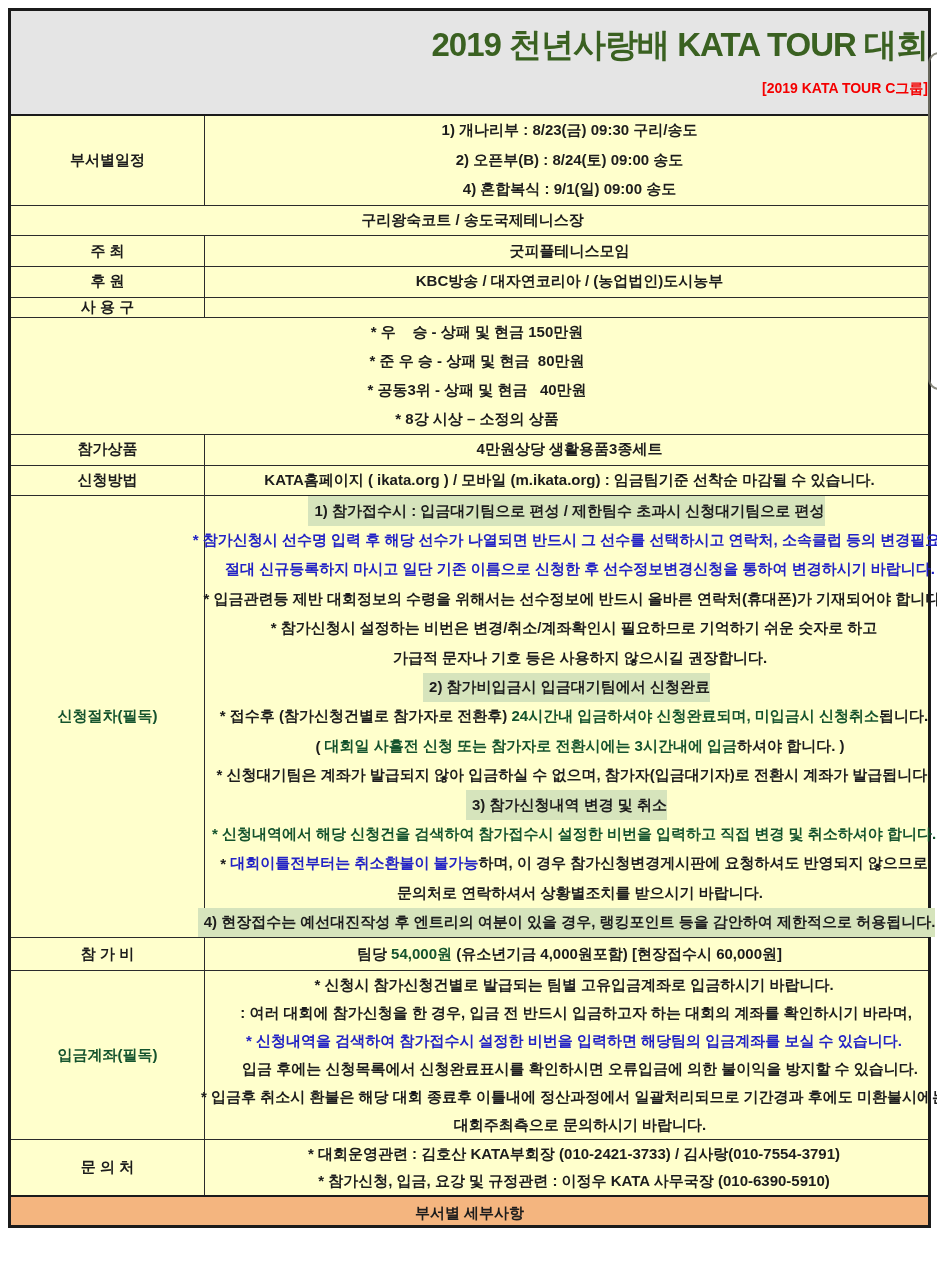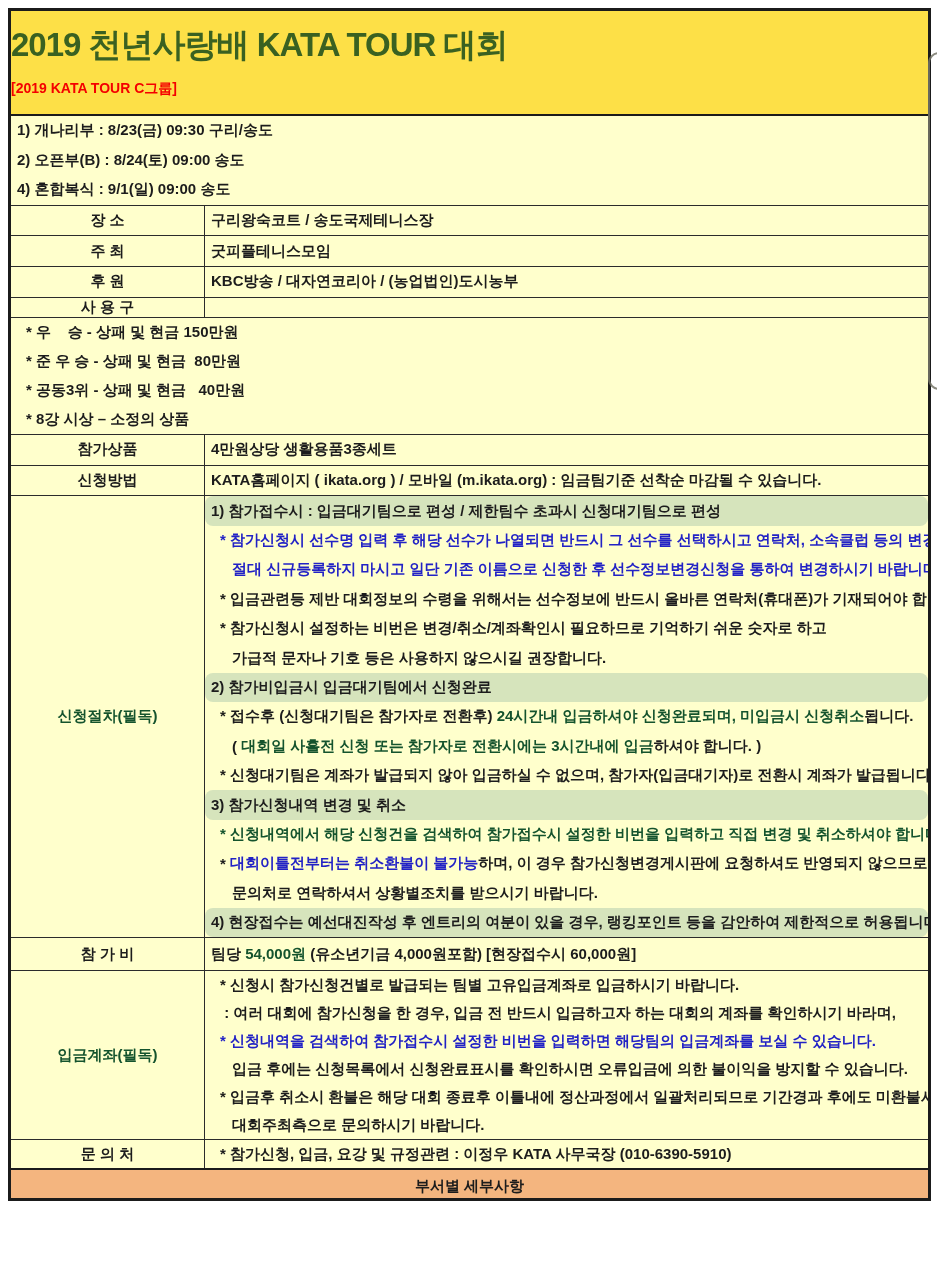--- a/index.html
+++ b/index.html
@@ -1,36 +1,36 @@
 <!DOCTYPE html>
 <html><head>
 <meta charset="utf-8">
 <style>
   * { margin:0; padding:0; box-sizing:border-box; }
   html,body { width:937px; height:1280px; overflow:hidden; background:#ffffff; }
   body { font-family:"Liberation Sans","DejaVu Sans",sans-serif; font-weight:700; color:#1c1c1c; position:relative; }
 
   .doc { position:absolute; left:8px; top:8px; width:923px; border:3px solid #1b1b1b; background:#ffffcc; }
 
-  .doc-header { background:#fde047; border-bottom:2px solid #1b1b1b; height:105px; text-align:left; }
+  .doc-header { background:#e5e5e5; border-bottom:2px solid #1b1b1b; height:105px; text-align:right; }
   .doc-title { padding-top:12px; font-size:33px; letter-spacing:-1px; color:#3a6121; }
   .doc-subtitle { margin-top:12px; font-size:14px; color:#f40000; }
 
   .row { display:flex; border-top:1px solid #2b2b2b; background:#ffffcc; }
   .row:first-of-type { border-top:none; }
   .label-cell { width:194px; flex:0 0 194px; border-right:1px solid #2b2b2b;
                 display:flex; align-items:center; justify-content:center;
                 font-size:15px; text-align:center; white-space:pre; }
-  .content-cell { flex:1; display:flex; flex-direction:column; justify-content:center; min-width:0; }
+  .content-cell { flex:1; display:flex; flex-direction:column; justify-content:center; min-width:0;align-items:center; }
 
   .line { display:flex; align-items:center; padding-left:6px; font-size:15px; height:29.8px; overflow:hidden; }
   .line span { white-space:pre; }
   .line.ind1 { padding-left:15px; }
   .line.ind2 { padding-left:27px; }
-  .line.bg-green { background:#d6e4bc;border-radius:8px; }
+  .line.bg-green { background:#d6e4bc; }
 
   .row-schedule .line { height:29.5px; }
   .row-awards  .line { height:29px; }
   .row-procedure .line { height:29.4px; }
   .row-fee .line { height:32px; }
   .row-account .line { height:28px; }
   .row-contact .line { height:27.5px; }
 
   .c-red  { color:#14532d; }
   .c-blue { color:#2222c5; }
@@ -45,34 +45,34 @@
 <body>
 
 <div class="doc">
   <div class="doc-header">
     <div class="doc-title">2019 천년사랑배 KATA TOUR 대회</div>
     <div class="doc-subtitle">[2019 KATA TOUR C그룹]</div>
   </div>
 
   <div id="table-body">
       <div class="row row-schedule">
+        <div class="label-cell">부서별일정</div>
         <div class="content-cell">
           <div class="line">
             <span>1) 개나리부 : 8/23(금) 09:30 구리/송도</span>
           </div>
           <div class="line">
             <span>2) 오픈부(B) : 8/24(토) 09:00 송도</span>
           </div>
           <div class="line">
             <span>4) 혼합복식 : 9/1(일) 09:00 송도</span>
           </div>
         </div>
       </div>
       <div class="row row-venue">
-        <div class="label-cell">장 소</div>
         <div class="content-cell">
           <div class="line">
             <span>구리왕숙코트 / 송도국제테니스장</span>
           </div>
         </div>
       </div>
       <div class="row row-host">
         <div class="label-cell">주 최</div>
         <div class="content-cell">
           <div class="line">
@@ -141,21 +141,21 @@
           <div class="line ind1">
             <span>* 참가신청시 설정하는 비번은 변경/취소/계좌확인시 필요하므로 기억하기 쉬운 숫자로 하고</span>
           </div>
           <div class="line ind2">
             <span>가급적 문자나 기호 등은 사용하지 않으시길 권장합니다.</span>
           </div>
           <div class="line bg-green">
             <span>2) 참가비입금시 입금대기팀에서 신청완료</span>
           </div>
           <div class="line ind1">
-            <span>* 접수후 (신청대기팀은 참가자로 전환후) </span>
+            <span>* 접수후 (참가신청건별로 참가자로 전환후) </span>
             <span class="c-red">24시간내 입금하셔야 신청완료되며, 미입금시 신청취소</span>
             <span>됩니다.</span>
           </div>
           <div class="line ind2">
             <span>( </span>
             <span class="c-red">대회일 사흘전 신청 또는 참가자로 전환시에는 3시간내에 입금</span>
             <span>하셔야 합니다. )</span>
           </div>
           <div class="line ind1">
             <span>* 신청대기팀은 계좌가 발급되지 않아 입금하실 수 없으며, 참가자(입금대기자)로 전환시 계좌가 발급됩니다.</span>
@@ -208,20 +208,23 @@
             <span>* 입금후 취소시 환불은 해당 대회 종료후 이틀내에 정산과정에서 일괄처리되므로 기간경과 후에도 미환불시에는</span>
           </div>
           <div class="line ind2">
             <span>대회주최측으로 문의하시기 바랍니다.</span>
           </div>
         </div>
       </div>
       <div class="row row-contact">
         <div class="label-cell">문 의 처</div>
         <div class="content-cell">
+          <div class="line ind1">
+            <span>* 대회운영관련 : 김호산 KATA부회장 (010-2421-3733) / 김사랑(010-7554-3791)</span>
+          </div>
           <div class="line ind1">
             <span>* 참가신청, 입금, 요강 및 규정관련 : 이정우 KATA 사무국장 (010-6390-5910)</span>
           </div>
         </div>
       </div>
     </div>
 
   <div class="footer-bar">
     <span>부서별 세부사항</span>
   </div>

